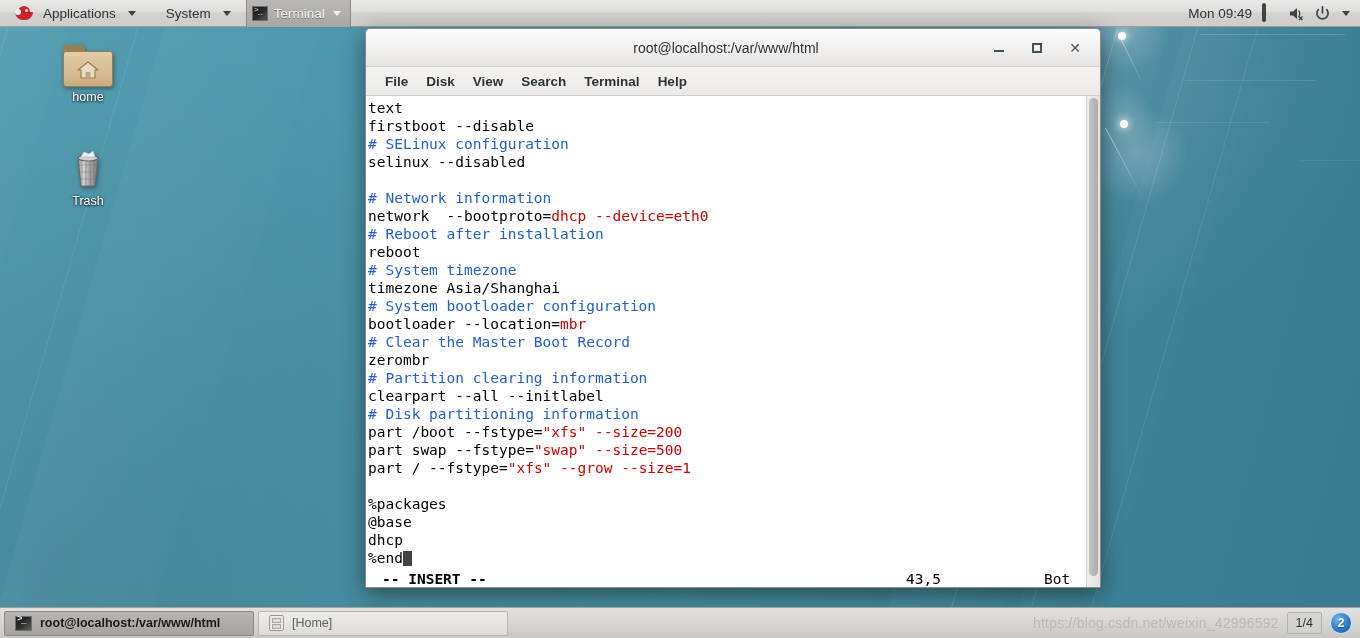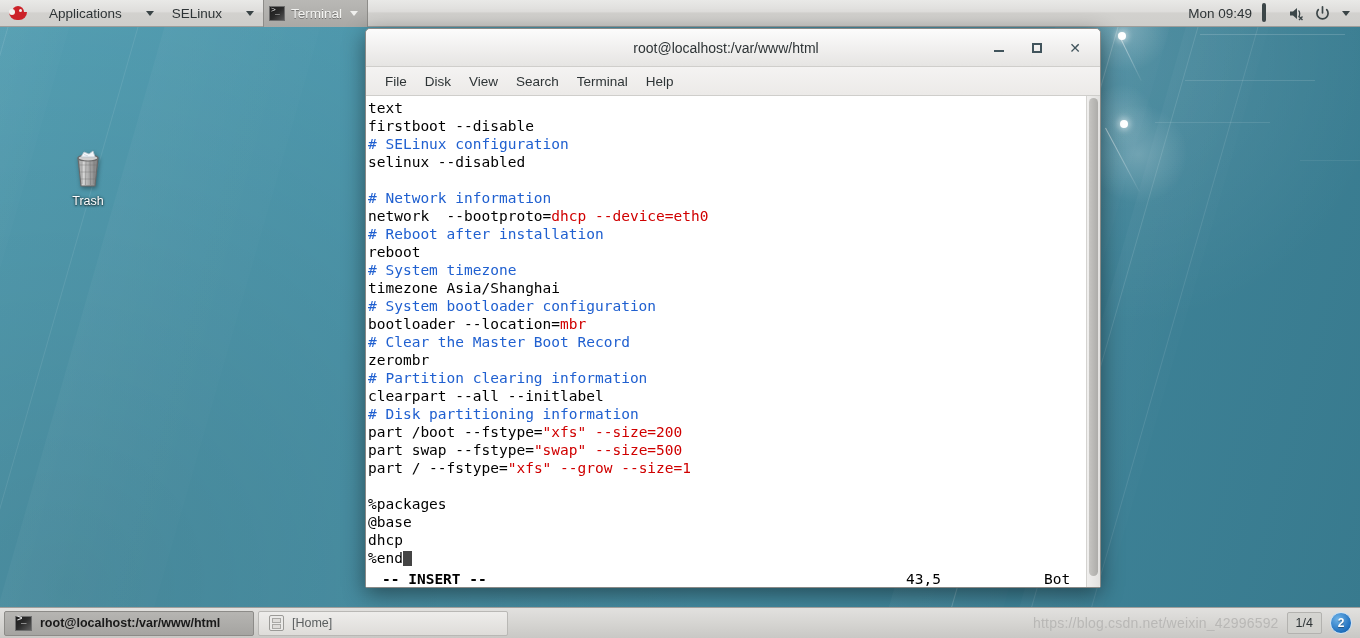--- a/index.html
+++ b/index.html
@@ -73,23 +73,23 @@
     position: absolute; left: 0; top: 0;
     width: 1360px; height: 27px;
     background: linear-gradient(to bottom, #e9e9e7 0%, #dedddb 45%, #d2d1ce 50%, #cfcecb 100%);
     border-bottom: 1px solid #9e9d9a;
     display: flex; align-items: center;
     font-size: 13.5px;
     color: #2e3436;
     user-select: none;
   }
   .panel-item {
-    display: flex; align-items: center; gap: 22px;
+    display: flex; align-items: center; gap: 10px;
     height: 27px;
-    padding: 0 9px;
+    padding: 0 15px;
     cursor: default;
   }
   .panel-label { font-size: 13.5px; }
   .caret {
     width: 0; height: 0;
     border-left: 4px solid transparent;
     border-right: 4px solid transparent;
     border-top: 5px solid #3a4446;
     margin-left: 2px;
   }
@@ -254,20 +254,21 @@
     display: flex; align-items: center;
     padding-left: 10px;
     gap: 0px;
   }
   .menu-item {
     font-size: 13.5px;
     color: #2e3436;
     padding: 3px 9px;
     border-radius: 2px;
     cursor: default;
+    font-weight: bold;
   }
 
   .term-body {
     flex: 1;
     background: #ffffff;
     display: flex;
     position: relative;
     overflow: hidden;
   }
   .term-text {
@@ -456,21 +457,21 @@
         <span class="brim"></span>
           <span class="crown"></span>
         <span class="face"></span>
           <span class="dotw"></span>
       </span>
       <span class="panel-label">Applications</span>
       <span class="caret"></span>
     </div>
 
     <div class="panel-item">
-      <span class="panel-label">SELinux</span>
+      <span class="panel-label">System</span>
       <span class="caret"></span>
     </div>
 
     <div class="window-indicator">
       <span class="term-mini"></span>
       <span class="panel-label">Terminal</span>
       <span class="caret" style="border-top-color:#f0f0ee;"></span>
     </div>
 
     <div class="panel-spacer"></div>
@@ -491,20 +492,31 @@
       <span class="tray-icon ic-power">
         <svg width="17" height="17" viewBox="0 0 17 17">
           <path d="M4.3 4.6a5.6 5.6 0 1 0 8.4 0" stroke="#3c4648" stroke-width="1.7" fill="none" stroke-linecap="round"></path>
           <path d="M8.5 1.8v6" stroke="#3c4648" stroke-width="1.7" stroke-linecap="round"></path>
         </svg>
       </span>
       <span class="caret"></span>
     </div>
   </div>
 
+  <div class="desk-icon" style="left:45px; top:45px;">
+    <div class="folder">
+      <div class="tab"></div>
+      <div class="body"></div>
+      <svg class="house" viewBox="0 0 24 18">
+        <path d="M12 1 L22 9 H19 V17 H5 V9 H2 Z" fill="#e9dcc2" stroke="#9a7c55" stroke-width="1.1" stroke-linejoin="round"></path>
+        <rect x="9.5" y="11" width="5" height="6" fill="#c2a87f"></rect>
+      </svg>
+    </div>
+    <div class="caption">home</div>
+  </div>
 
   <div class="desk-icon" style="left:45px; top:145px;">
     <div class="trash">
       <svg width="46" height="46" viewBox="0 0 46 46">
         <defs>
           <linearGradient id="mesh" x1="0" y1="0" x2="1" y2="0">
             <stop offset="0%" stop-color="#8d8d8d"></stop>
             <stop offset="25%" stop-color="#d8d8d8"></stop>
             <stop offset="55%" stop-color="#a9a9a9"></stop>
             <stop offset="100%" stop-color="#7e7e7e"></stop>

